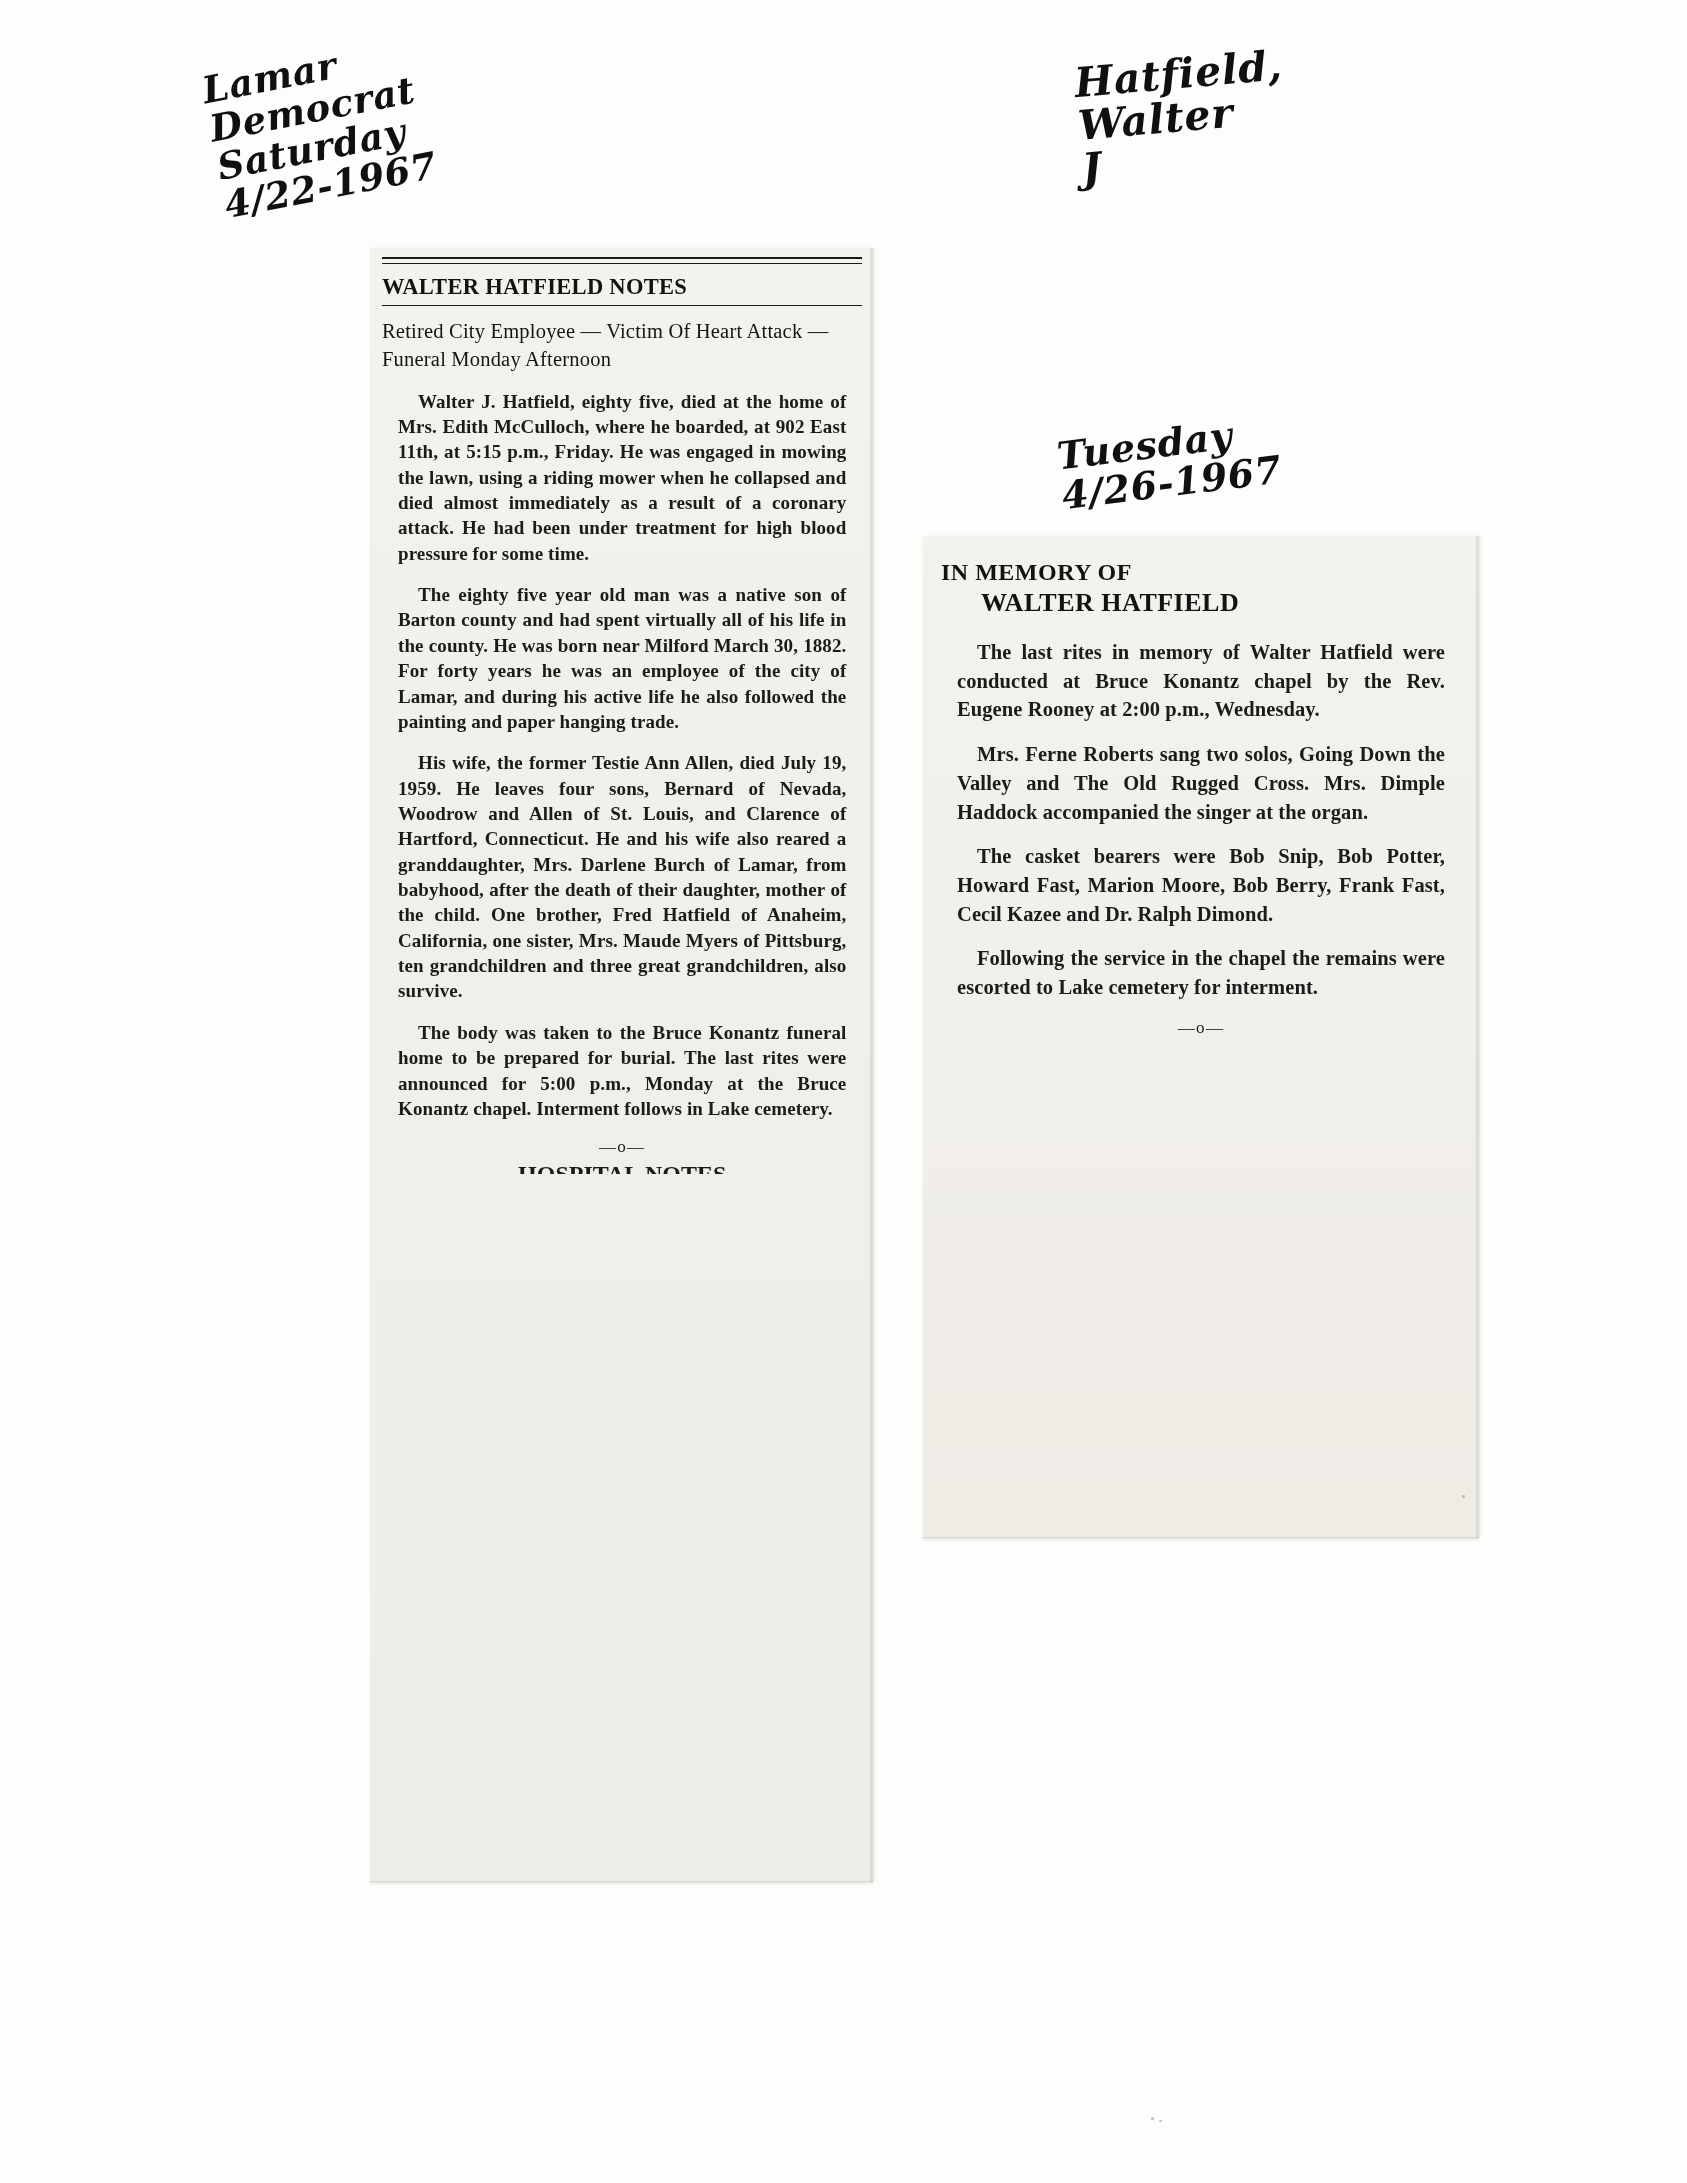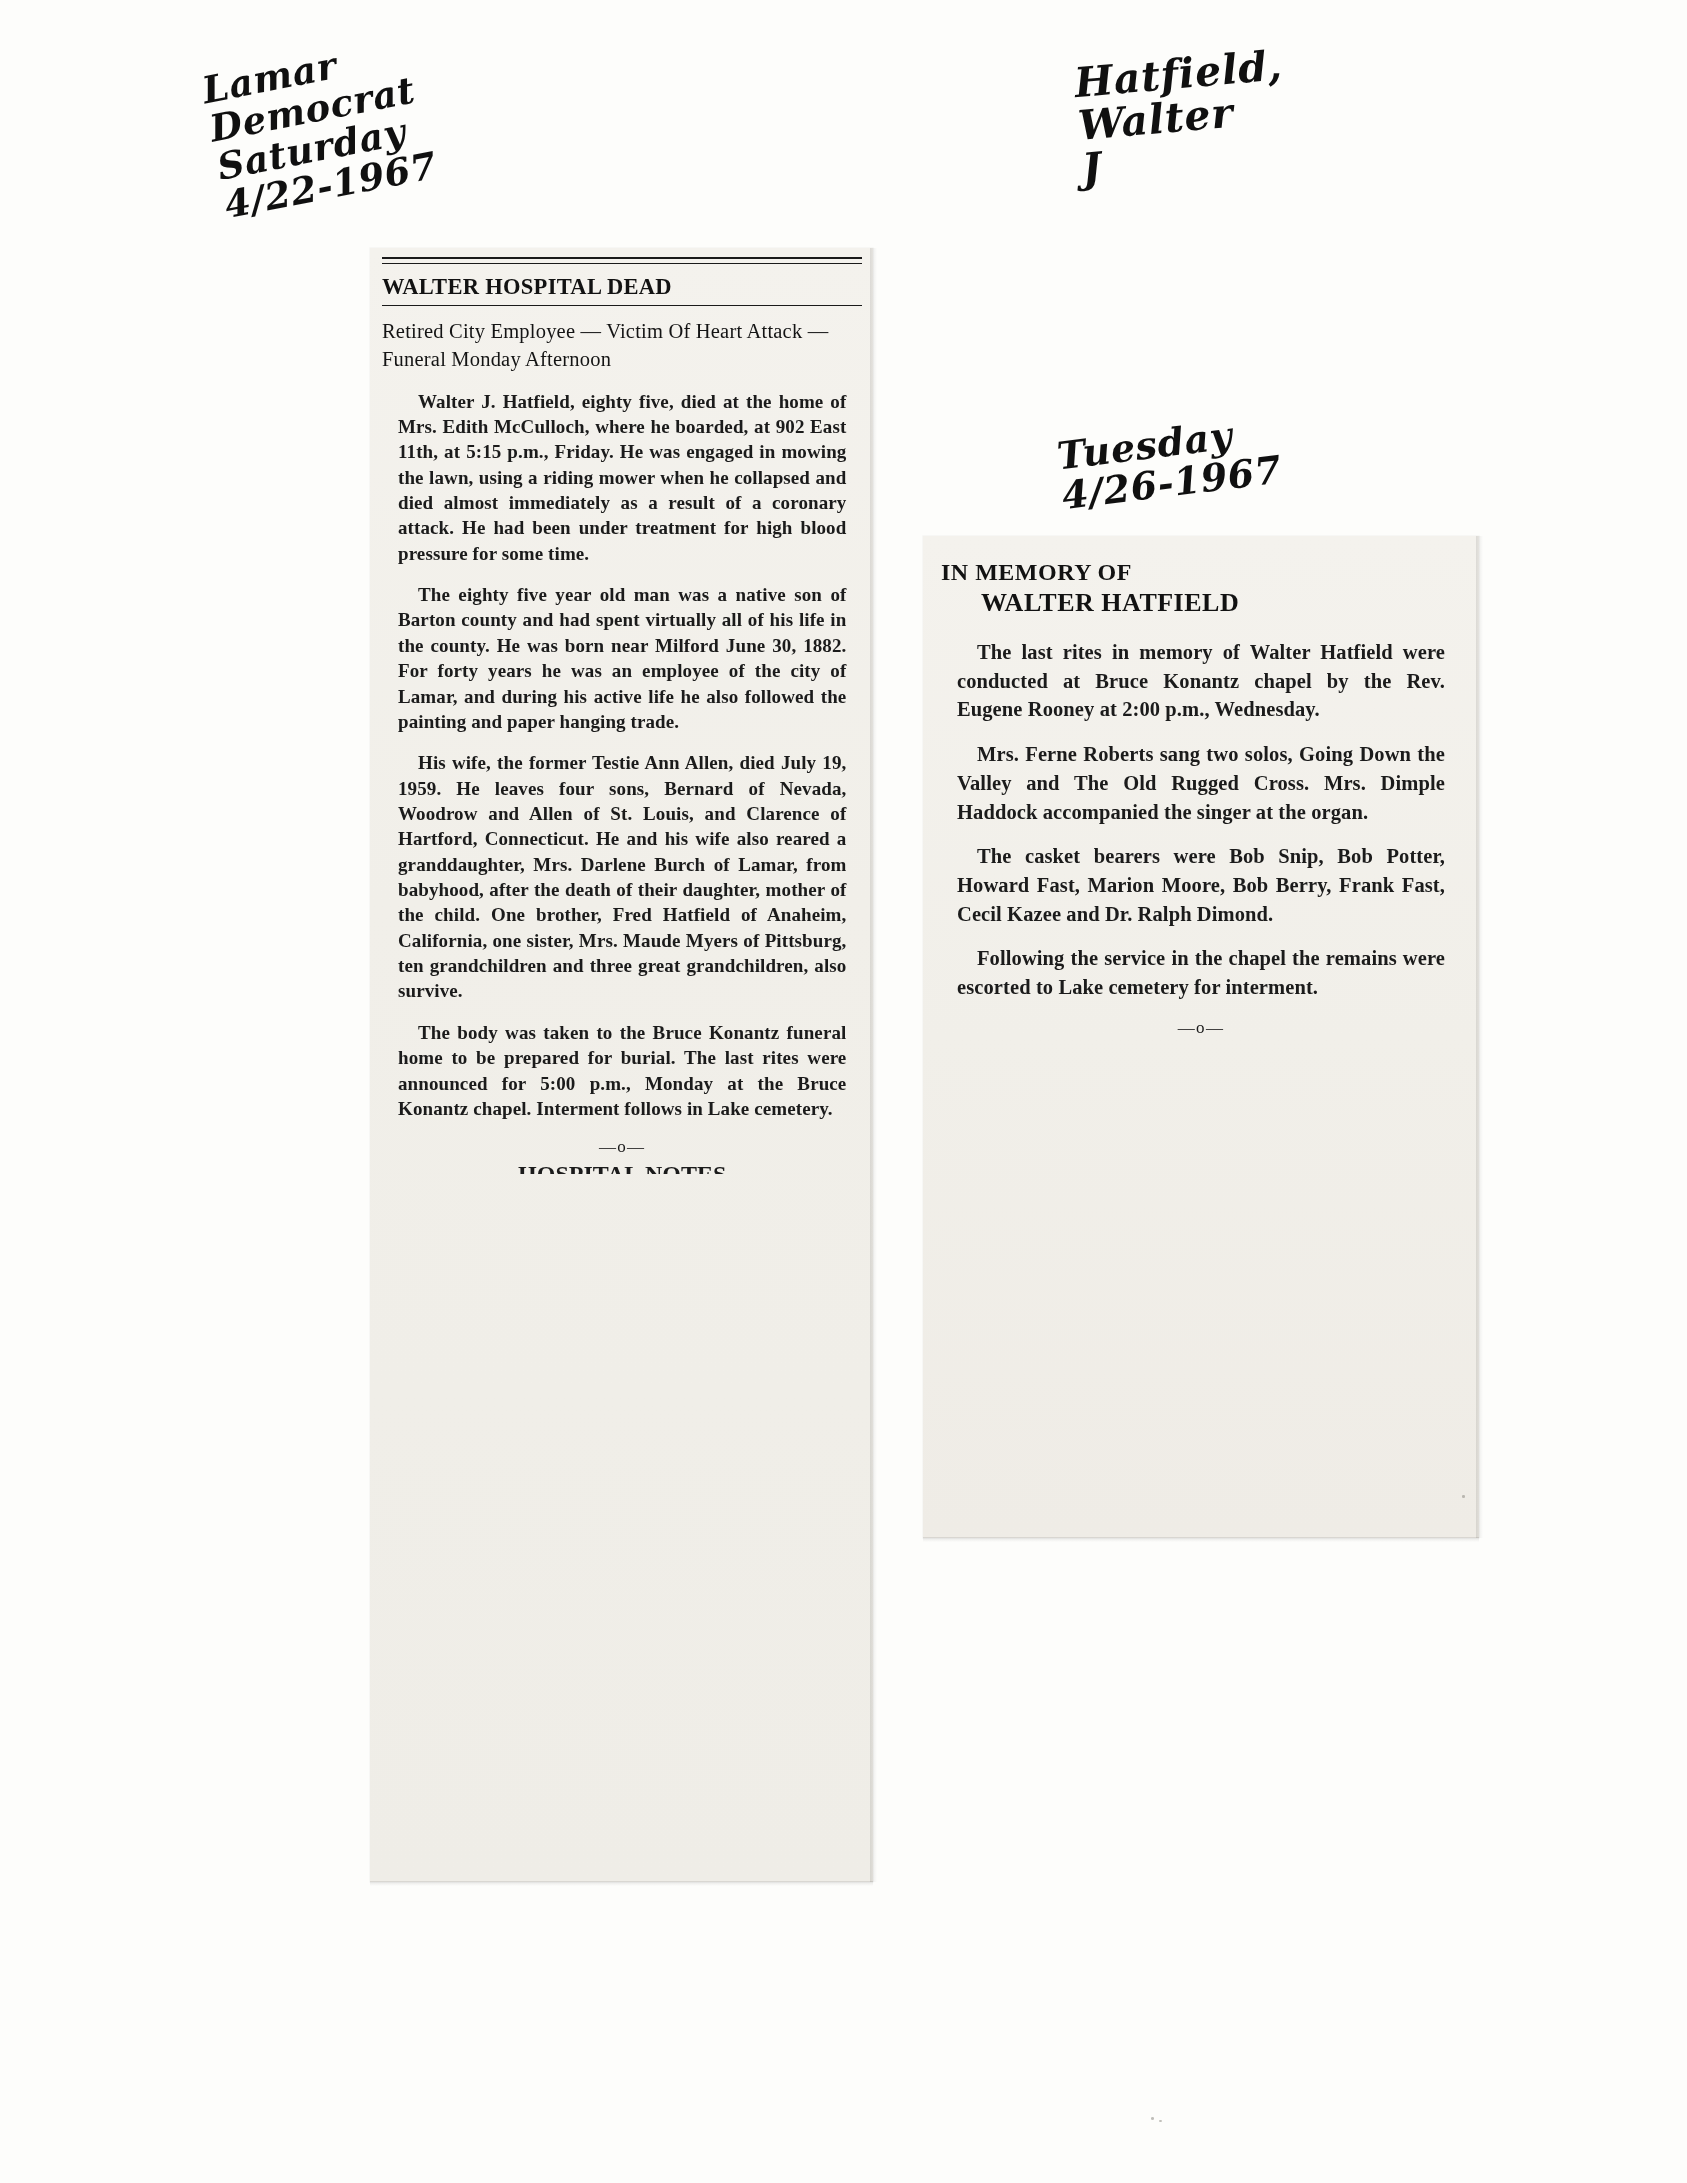--- a/index.html
+++ b/index.html
@@ -195,28 +195,28 @@
 Saturday
 4/22-1967</div>
   <div class="handwriting" id="hw-name">Hatfield,
 Walter
 J</div>
   <div class="handwriting" id="hw-date2">Tuesday
 4/26-1967</div>
 
   <div class="clipping" id="clip-left">
     <div class="rule-double"></div>
-    <div class="headline">WALTER HOSPITAL DEAD</div>
+    <div class="headline">WALTER HATFIELD NOTES</div>
     <div class="rule-thin"></div>
     <div class="subhead">Retired  City  Employee  —
 Victim Of Heart Attack —
 Funeral Monday  Afternoon</div>
     <div class="body-col">
       <p>Walter  J.  Hatfield,  eighty five, died at the home of  Mrs. Edith  McCulloch,  where  he boarded,  at  902 East 11th,  at 5:15 p.m., Friday. He was engaged in mowing the lawn, using  a  riding  mower  when  he collapsed and died almost immediately as a result of a coronary attack. He had been under treatment for high blood pressure for some time.</p>
-      <p>The eighty five year old man was  a  native  son  of  Barton county and had spent virtually all of his life in the county. He was born near Milford June 30, 1882. For forty years he was an employee of the city of Lamar, and during his active life he  also  followed  the  painting and paper hanging trade.</p>
+      <p>The eighty five year old man was  a  native  son  of  Barton county and had spent virtually all of his life in the county. He was born near Milford March 30, 1882. For forty years he was an employee of the city of Lamar, and during his active life he  also  followed  the  painting and paper hanging trade.</p>
       <p>His  wife,  the  former Testie Ann Allen, died July 19, 1959. He leaves  four  sons,  Bernard   of Nevada, Woodrow and Allen of St. Louis, and Clarence of Hartford,  Connecticut.  He  and  his wife also reared a granddaughter, Mrs. Darlene Burch of Lamar, from babyhood, after the death of their daughter, mother of the child. One brother, Fred Hatfield of Anaheim, California, one sister, Mrs. Maude Myers of Pittsburg, ten grandchildren and three great grandchildren, also survive.</p>
       <p>The  body  was  taken  to   the Bruce Konantz funeral home to be prepared for burial. The last rites  were  announced  for  5:00 p.m., Monday at the Bruce Konantz chapel. Interment follows in Lake cemetery.</p>
     </div>
     <div class="endmark">—o—</div>
     <div class="cut-text">HOSPITAL NOTES</div>
     <div class="edge-shadow-r"></div>
     <div class="edge-shadow-b"></div>
   </div>
 
   <div class="clipping" id="clip-right">

